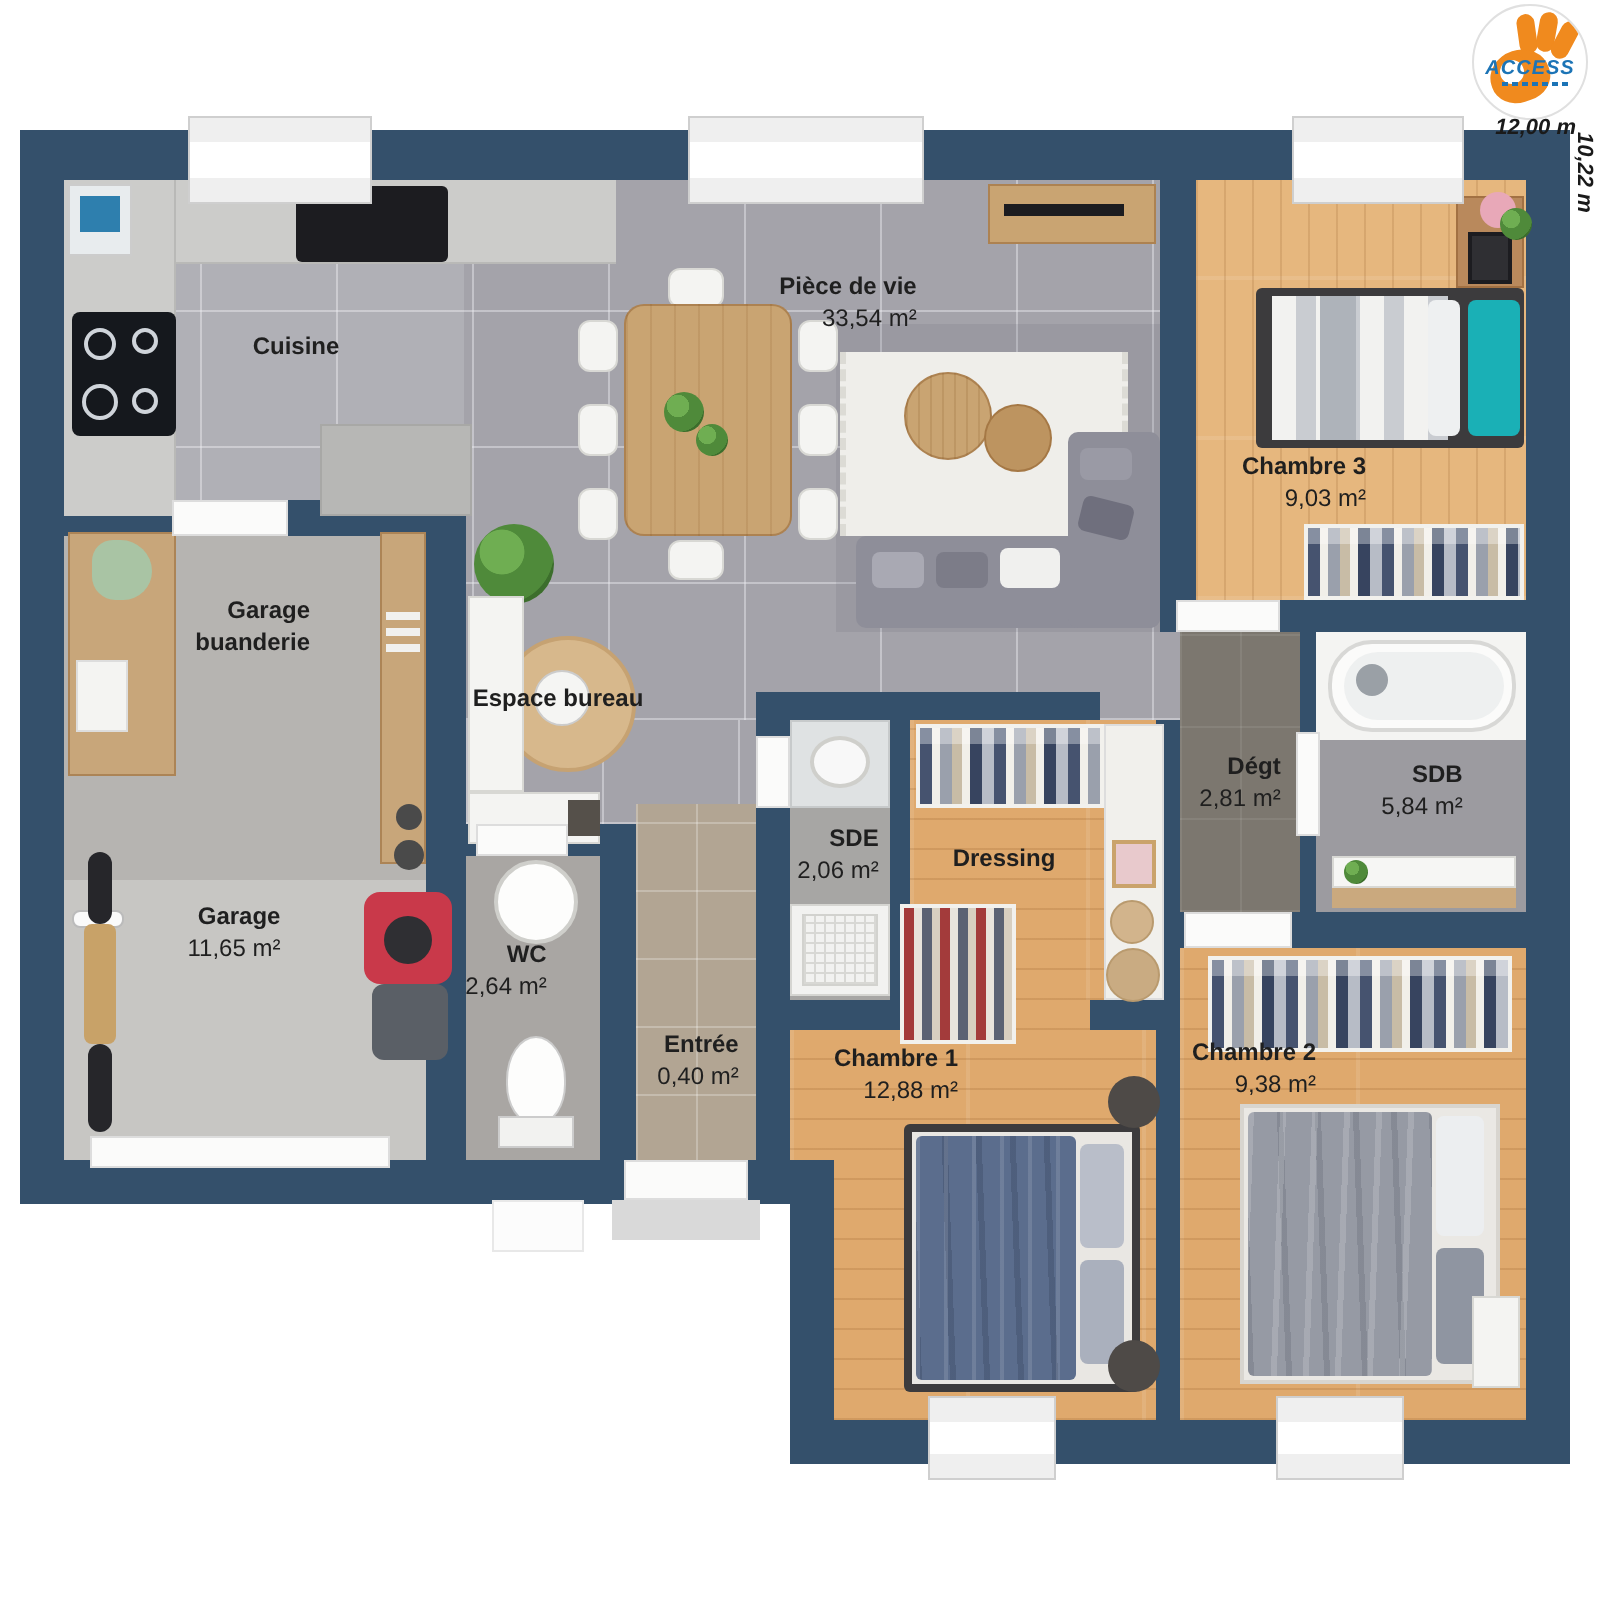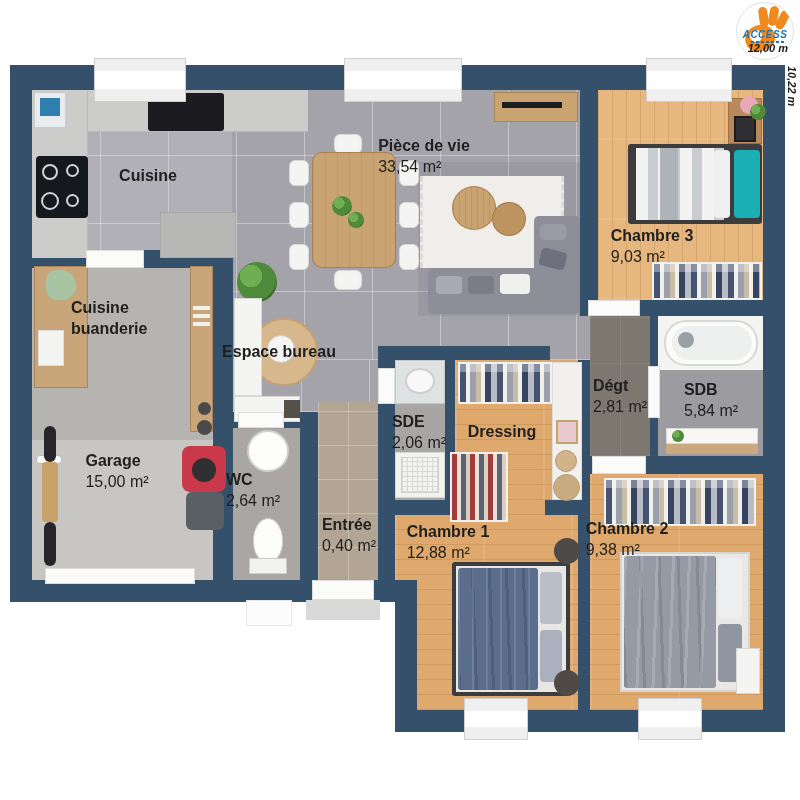--- a/index.html
+++ b/index.html
@@ -34,22 +34,22 @@
   .dark{background:#1c1c20;}
   .round{border-radius:50%;}
   .ward{border:2px solid #f2f1ed;box-shadow:inset 0 8px 0 rgba(255,255,255,.35);
         background:repeating-linear-gradient(90deg,#46536f 0 6px,#f1efe9 6px 10px,#9aa0ac 10px 16px,#c8bca6 16px 21px,#f1efe9 21px 25px,#37445f 25px 31px,#b7bcc6 31px 37px);}
   .closet{border:2px solid #f2f1ed;
         background:repeating-linear-gradient(90deg,#a33b3b 0 5px,#e8e4dc 5px 9px,#5b6273 9px 14px,#d8cfc0 14px 18px);}
   .sofa{background:#8e8e99;border-radius:5px;}
   .cushion{border-radius:4px;}
   .plant{background:radial-gradient(circle at 35% 35%, #6fae52 0 30%, #4f8a3a 31% 70%, #3c6e2c 71% 100%);border-radius:50%;}
   
-  .lbl{position:absolute;transform:translateX(-50%);text-align:left;z-index:40;
-       color:var(--label_text,#1f1f1f);font-size:16px;line-height:1.3;white-space:nowrap;}
+  .lbl{position:absolute;transform:translateX(-50%);text-align:right;z-index:40;
+       color:var(--label_text,#1f1f1f);font-size:12px;line-height:1.3;white-space:nowrap;}
   .lbl b{display:block;font-weight:bold;}
   .lbl span{display:block;}
   .lbl.wrap{white-space:normal;width:84px;}
   .dim{position:absolute;font-size:11px;font-weight:bold;font-style:italic;color:#1a1a1a;z-index:45;}
   .dimv{writing-mode:vertical-rl;}
   
   #logo{position:absolute;left:736px;top:2px;width:56px;height:56px;border-radius:50%;
         background:#fff;border:1px solid #e0e0e0;z-index:45;overflow:hidden;}
   #logo .palm{position:absolute;left:8px;top:22px;width:30px;height:26px;border-radius:50% 50% 45% 45%;
         background:var(--logo_orange,#f08a1e);transform:rotate(-18deg);}
@@ -245,28 +245,28 @@
   </div>
   <div class="lbl" style="left:424px;top:136px">
     <b>Pièce de vie</b>
     <span>33,54 m²</span>
   </div>
   <div class="lbl" style="left:652px;top:226px">
     <b>Chambre 3</b>
     <span>9,03 m²</span>
   </div>
   <div class="lbl wrap" style="left:113px;top:298px">
-    <b>Cuisine buanderie</b>
+    <b>Garage buanderie</b>
   </div>
   <div class="lbl" style="left:279px;top:342px">
     <b>Espace bureau</b>
   </div>
   <div class="lbl" style="left:117px;top:451px">
     <b>Garage</b>
-    <span>15,00 m²</span>
+    <span>11,65 m²</span>
   </div>
   <div class="lbl" style="left:253px;top:470px">
     <b>WC</b>
     <span>2,64 m²</span>
   </div>
   <div class="lbl" style="left:349px;top:515px">
     <b>Entrée</b>
     <span>0,40 m²</span>
   </div>
   <div class="lbl" style="left:419px;top:412px">
@@ -295,16 +295,16 @@
 
   <div id="logo">
     <div class="f1"></div>
     <div class="f2"></div>
     <div class="f3"></div>
     <div class="palm"></div>
     <div class="okc"></div>
     <div class="txt">ACCESS</div>
     <div class="squig"></div>
   </div>
-  <div class="dim" style="right:12px;top:42px">12,00 m</div>
+  <div class="dim" style="right:12px;top:58px">12,00 m</div>
   <div class="dim dimv" style="left:786px;top:66px">10,22 m</div>
 
 </div>
 
 </body></html>

